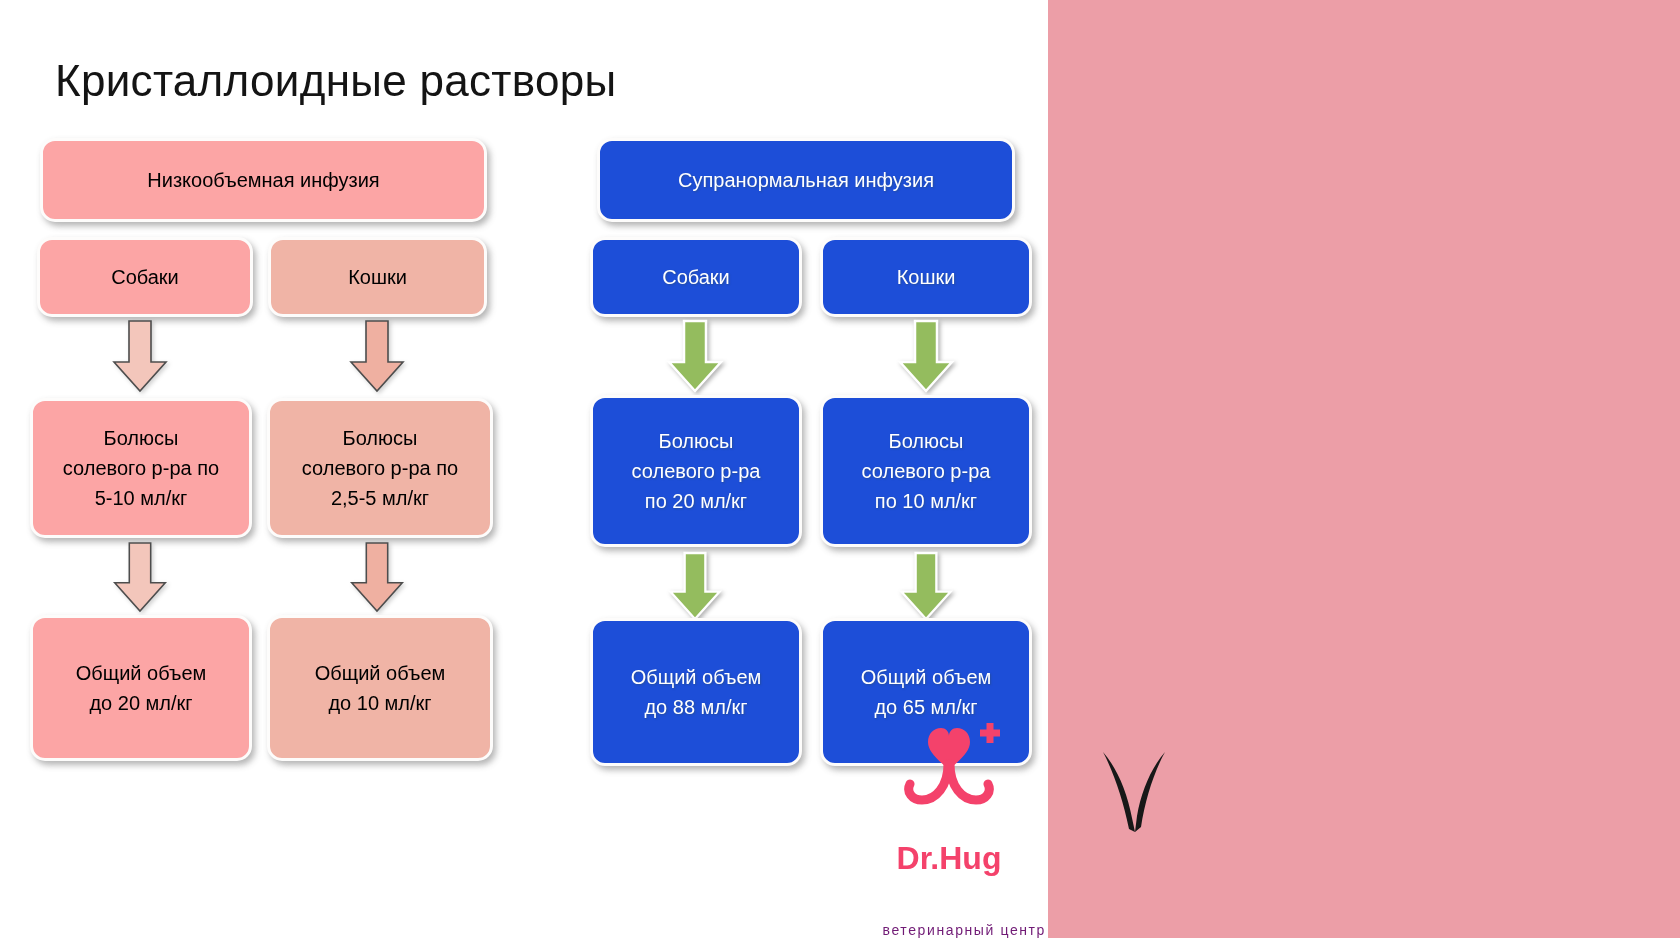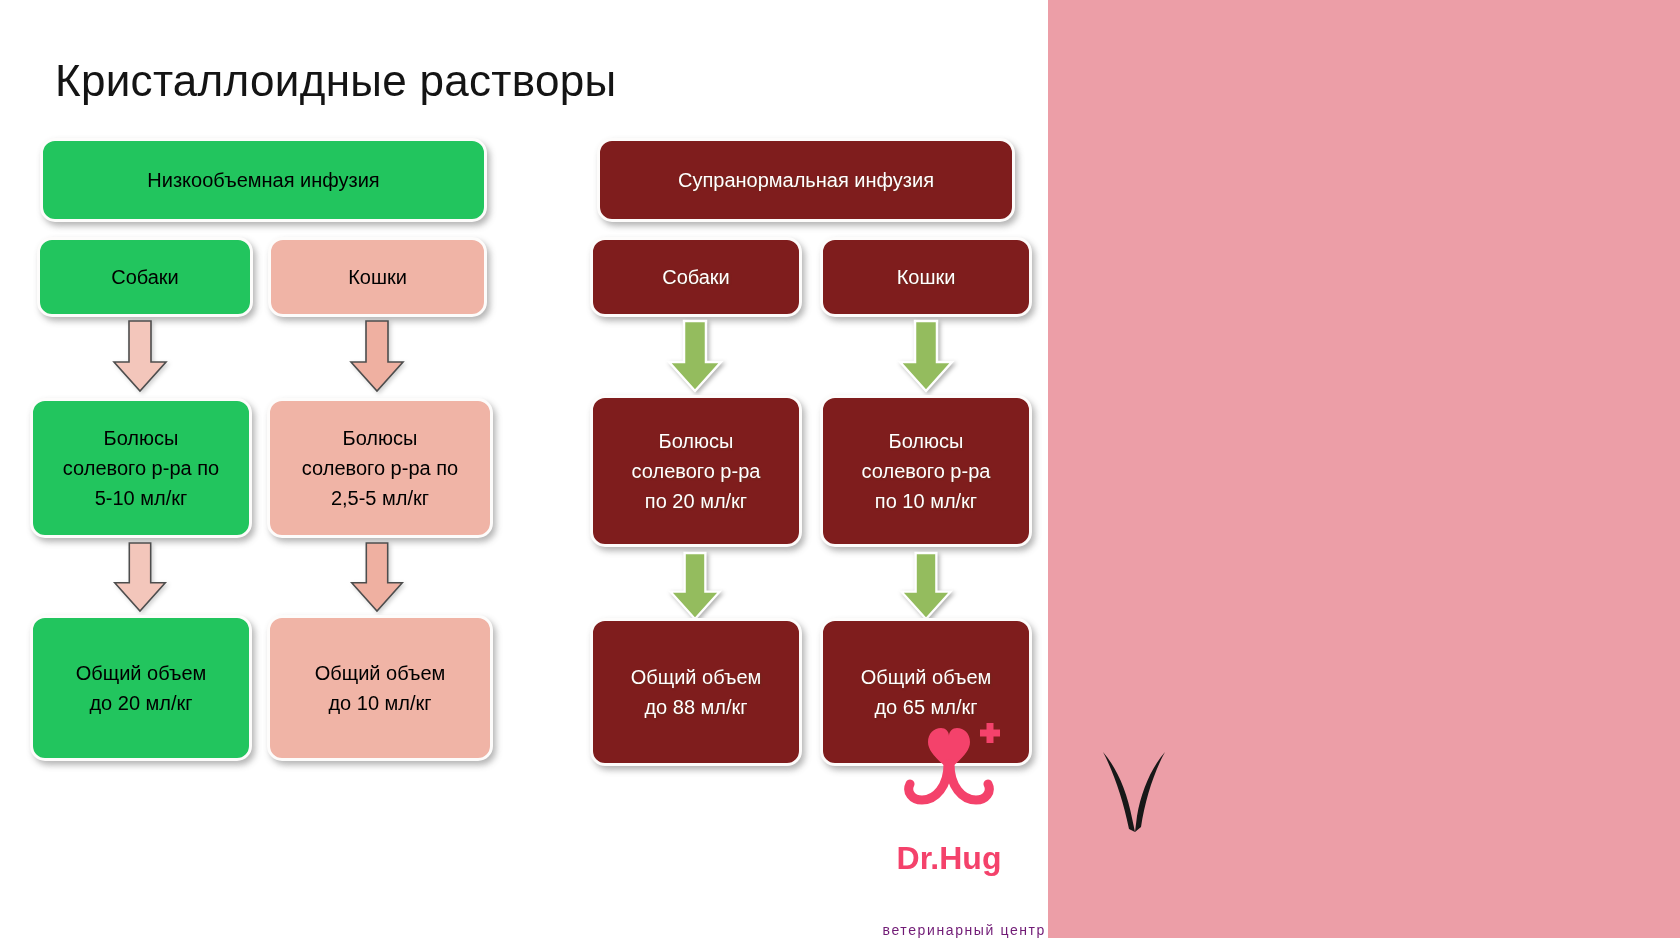--- a/index.html
+++ b/index.html
@@ -21,23 +21,23 @@
   .box {
     position:absolute;
     border-radius:15px;
     border:3px solid #fdfcfb;
     box-shadow:3px 4px 6px rgba(90,90,90,0.45);
     display:flex; align-items:center; justify-content:center;
     text-align:center; white-space:pre-line;
     font-size:20px; line-height:1.5; color:#000;
     padding:4px 8px;
   }
-  .pink-light { background:#22c55e; }
+  .pink-light { background:#fca5a5; }
   .pink-mid   { background:#f0b4a6; }
-  .green      { background:#7f1d1d; color:#ffffff; text-shadow:1px 1px 2px rgba(60,80,30,0.30); }
+  .green      { background:#1d4ed8; color:#ffffff; text-shadow:1px 1px 2px rgba(60,80,30,0.30); }
   .arrow { position:absolute; overflow:visible; }
   .arrow-green { filter:drop-shadow(2px 2px 2px rgba(0,0,0,0.30)); }
   .arrow-pink  { filter:drop-shadow(2px 2px 2px rgba(0,0,0,0.18)); }
   .brand-name {
     position:absolute; left:880px; top:840px; width:138px;
     text-align:center; font-size:32px; font-weight:700; color:#f4426b;
   }
   .brand-tag {
     position:absolute; left:852px; top:922px; width:194px;
     text-align:right; font-size:14px; letter-spacing:1.6px; color:#701a75;

